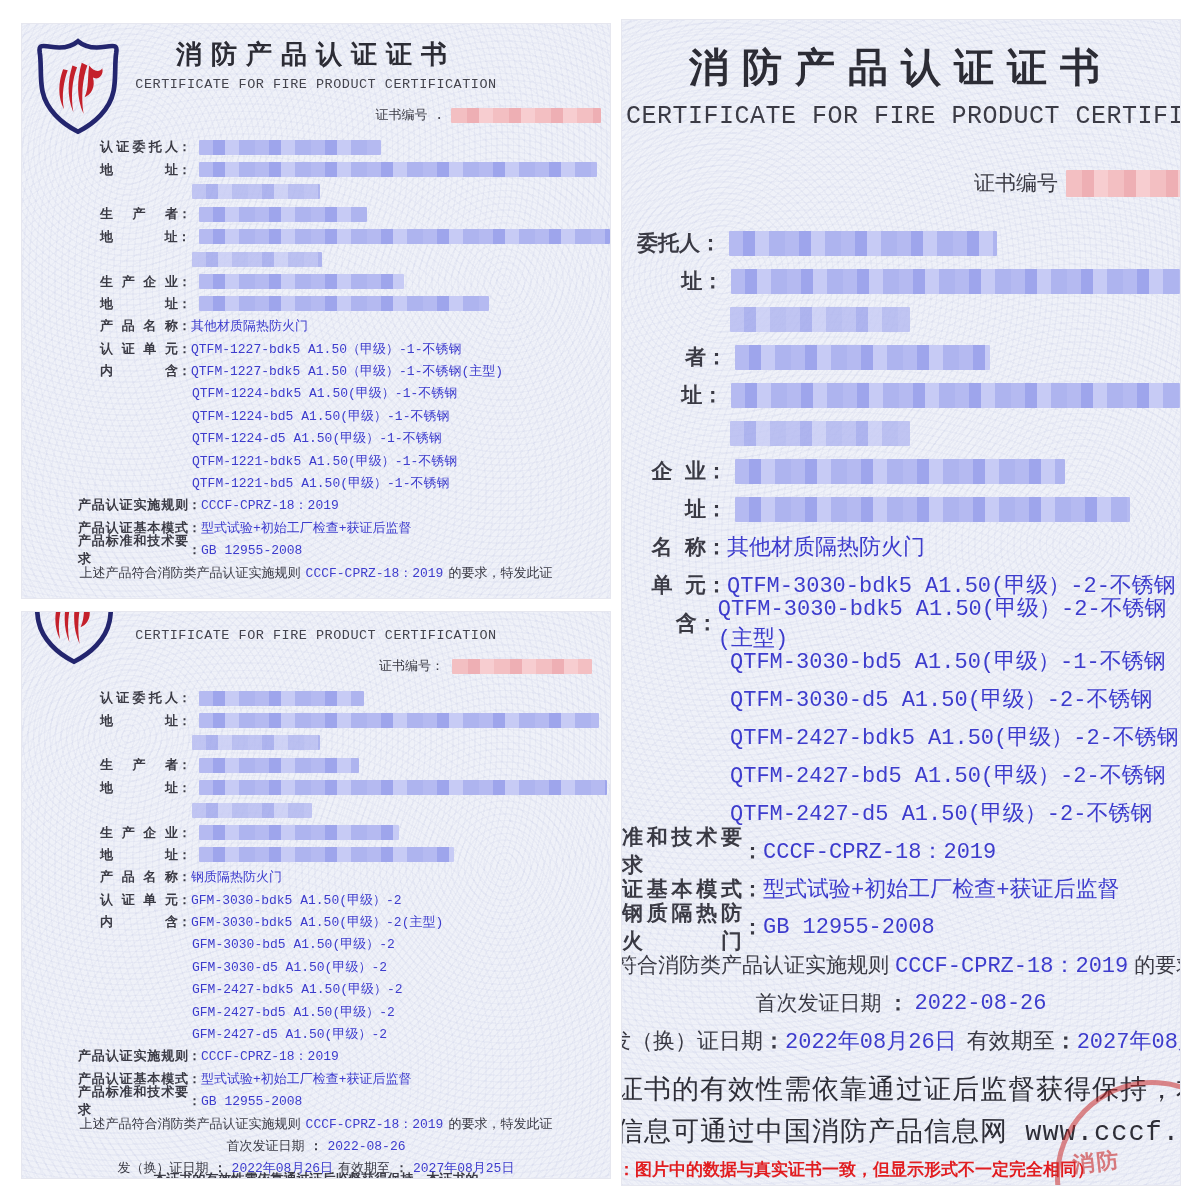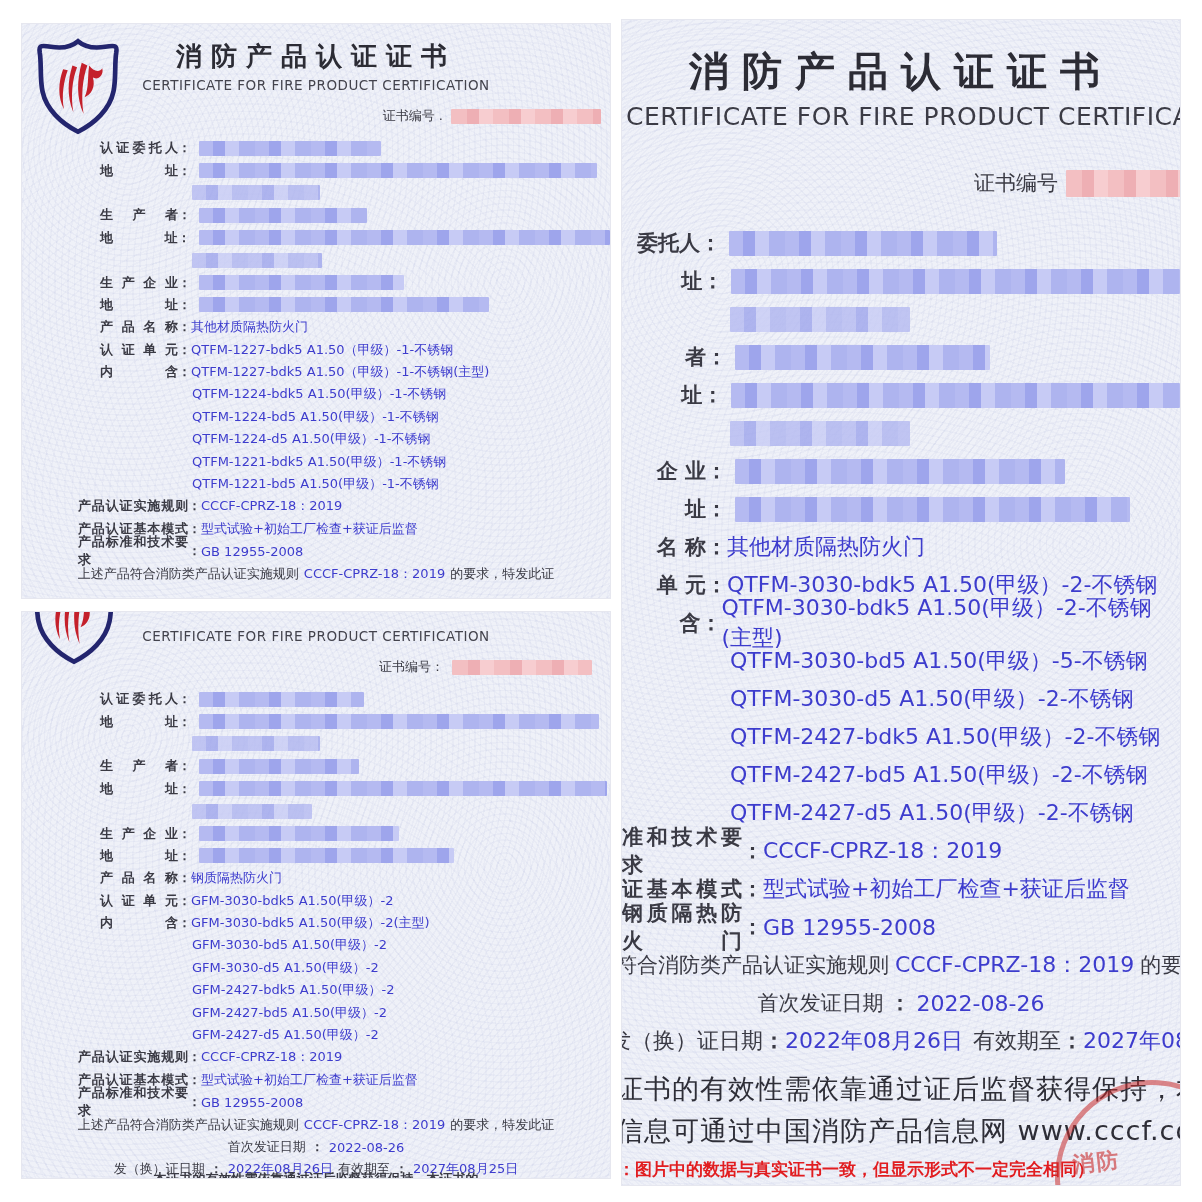--- a/index.html
+++ b/index.html
@@ -6,20 +6,21 @@
   body{width:1202px;height:1202px;font-family:"DejaVu Sans","Liberation Sans",sans-serif;}
   .stage{position:relative;width:1202px;height:1202px;overflow:hidden;background:#fff;}
   .cert{
     position:absolute;overflow:hidden;
     background-color:#eff1f8;
     background-image:
       repeating-radial-gradient(circle at 18% 22%, rgba(110,122,190,.055) 0 1.5px, transparent 1.5px 5.5px),
       repeating-radial-gradient(circle at 82% 45%, rgba(110,122,190,.05) 0 1.5px, transparent 1.5px 6.5px),
       repeating-radial-gradient(circle at 38% 82%, rgba(110,122,190,.045) 0 1.5px, transparent 1.5px 7.5px);
     box-shadow:0 0 0 1px #e6e7ef;
+    font-family:Liberation Mono, monospace;
   }
   .cert1{left:22px;top:24px;width:588px;height:574px;}
   .cert2{left:22px;top:612px;width:588px;height:566px;}
   .cert3{left:622px;top:20px;width:558px;height:1165px;}
 
   .t-cn{margin:0;text-align:center;font-weight:700;color:#2c2c35;}
   .cert1 .t-cn{margin-top:14px;font-size:26px;letter-spacing:9px;line-height:36px;}
   .t-en{text-align:center;color:#43434d;}
   .cert1 .t-en{font-size:13.5px;letter-spacing:.5px;margin-top:3px;}
   .cert2 .t-en{font-size:13.5px;letter-spacing:.5px;margin-top:16px;}
@@ -353,21 +354,21 @@
           <span class="lbl3">单 元</span>
           <span class="cl">：</span>
           <span class="v">QTFM-3030-bdk5 A1.50(甲级）-2-不锈钢</span>
         </div>
       <div class="row">
           <span class="lbl3">含</span>
           <span class="cl">：</span>
           <span class="v">QTFM-3030-bdk5 A1.50(甲级）-2-不锈钢(主型)</span>
         </div>
       <div class="row ind">
-          <span class="v">QTFM-3030-bd5 A1.50(甲级）-5-不锈钢</span>
+          <span class="v">QTFM-3030-bd5 A1.50(甲级）-1-不锈钢</span>
         </div>
       <div class="row ind">
           <span class="v">QTFM-3030-d5 A1.50(甲级）-2-不锈钢</span>
         </div>
       <div class="row ind">
           <span class="v">QTFM-2427-bdk5 A1.50(甲级）-2-不锈钢</span>
         </div>
       <div class="row ind">
           <span class="v">QTFM-2427-bd5 A1.50(甲级）-2-不锈钢</span>
         </div>

